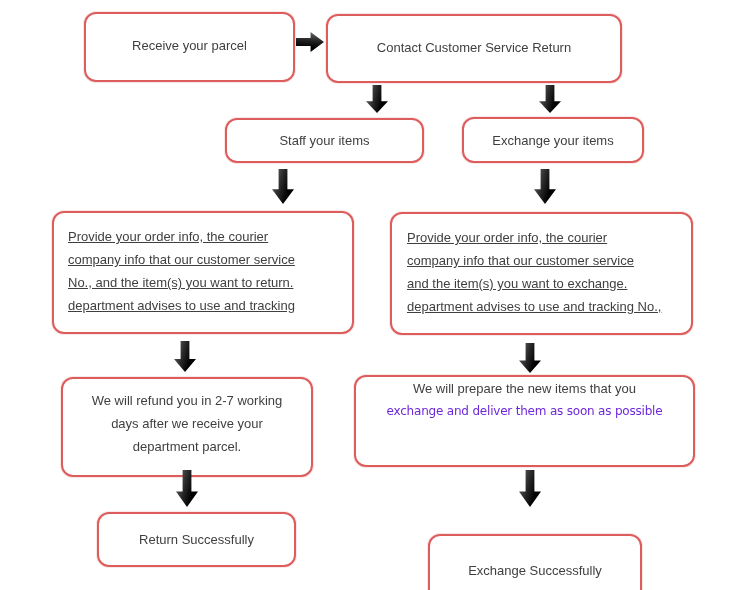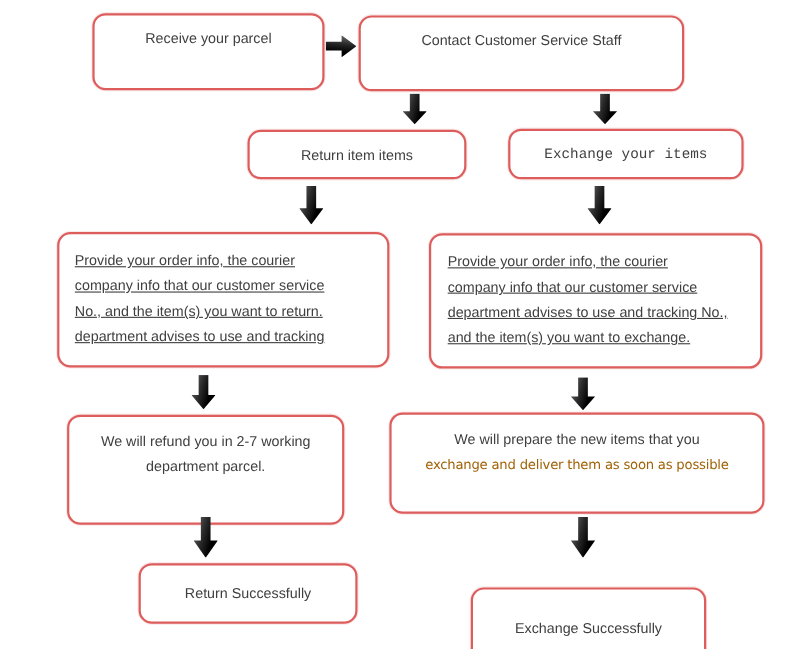--- a/index.html
+++ b/index.html
@@ -23,51 +23,51 @@
     position: absolute;
     background: #fff;
     border: 2px solid var(--box-border);
     border-radius: 12px;
     font-size: 13px;
     color: var(--text);
     box-shadow: 0 0 0 1px rgba(221, 92, 92, 0.15);
   }
 
   
-  .top-label { text-align: center; padding-top: 13px; }
+  .top-label { text-align: center; padding-top: 24px; }
 
   
   .center-label {
     display: flex;
     align-items: center;
     justify-content: center;
     text-align: center;
   }
 
   .para { line-height: 23px; }
   .para.left { text-align: left; text-decoration: underline; }
   .para.center { text-align: center; }
 
   .alt-line {
     font-family: "DejaVu Sans", sans-serif;
     font-size: 12px;
-    color: #a16207;
+    color: #6d28d9;
     letter-spacing: -0.2px;
   }
 
   
   .b-receive          { left: 84px;  top: 12px;  width: 211px; height: 70px; }
   .b-contact          { left: 326px; top: 14px;  width: 296px; height: 69px; }
   .b-return-items     { left: 225px; top: 118px; width: 199px; height: 45px; }
-  .b-exchange-items   { left: 462px; top: 117px; width: 214px; height: 46px; font-family: Liberation Mono, monospace; }
+  .b-exchange-items   { left: 462px; top: 117px; width: 182px; height: 46px; }
   .b-provide-return   { left: 52px;  top: 211px; width: 302px; height: 123px; padding: 12px 8px 0 14px; }
   .b-provide-exchange { left: 390px; top: 212px; width: 303px; height: 123px; padding: 12px 6px 0 15px; }
   .b-refund           { left: 61px;  top: 377px; width: 252px; height: 100px;  padding-top: 10px; }
-  .b-prepare          { left: 354px; top: 375px; width: 341px; height: 92px;  padding-top: 11px; }
-  .b-return-success   { left: 97px;  top: 512px; width: 199px; height: 55px; margin-left: 29px; }
+  .b-prepare          { left: 354px; top: 375px; width: 341px; height: 92px;  }
+  .b-return-success   { left: 97px;  top: 512px; width: 199px; height: 55px; }
   .b-exchange-success { left: 428px; top: 534px; width: 214px; height: 72px; }
 
   
   .arrow {
     position: absolute;
     background: linear-gradient(105deg, #707070 0%, #2a2a2a 40%, #000 70%);
     filter: drop-shadow(1px 1px 1px rgba(0,0,0,0.35));
   }
   .arrow-down {
     width: 22px;
@@ -94,54 +94,55 @@
 
 <div class="canvas">
 
   <div class="flow-box top-label b-receive">
     <span>Receive your parcel</span>
   </div>
 
   <div class="arrow arrow-right a-receive-contact"></div>
 
   <div class="flow-box top-label b-contact">
-    <span>Contact Customer Service Staff</span>
+    <span>Contact Customer Service Return</span>
   </div>
 
   <div class="arrow arrow-down a-contact-return"></div>
   <div class="arrow arrow-down a-contact-exchange"></div>
 
   <div class="flow-box center-label b-return-items">
-    <span>Return item items</span>
+    <span>Staff your items</span>
   </div>
   <div class="flow-box center-label b-exchange-items">
     <span>Exchange your items</span>
   </div>
 
   <div class="arrow arrow-down a-return-provide"></div>
   <div class="arrow arrow-down a-exchange-provide"></div>
 
   <div class="flow-box para left b-provide-return">
     <div>Provide your order info, the courier</div>
     <div>company info that our customer service</div>
     <div>No., and the item(s) you want to return.</div>
     <div>department advises to use and tracking</div>
   </div>
   <div class="flow-box para left b-provide-exchange">
     <div>Provide your order info, the courier</div>
     <div>company info that our customer service</div>
+    <div>and the item(s) you want to exchange.</div>
     <div>department advises to use and tracking No.,</div>
-    <div>and the item(s) you want to exchange.</div>
   </div>
 
   <div class="arrow arrow-down a-provide-refund"></div>
   <div class="arrow arrow-down a-provide-prepare"></div>
 
   <div class="flow-box para center b-refund">
     <div>We will refund you in 2-7 working</div>
+    <div>days after we receive your</div>
     <div>department parcel.</div>
   </div>
   <div class="flow-box para center b-prepare">
     <div>We will prepare the new items that you</div>
     <div class="alt-line">exchange  and deliver them as soon as possible</div>
   </div>
 
   <div class="arrow arrow-down a-refund-success"></div>
   <div class="arrow arrow-down a-prepare-success"></div>
 

